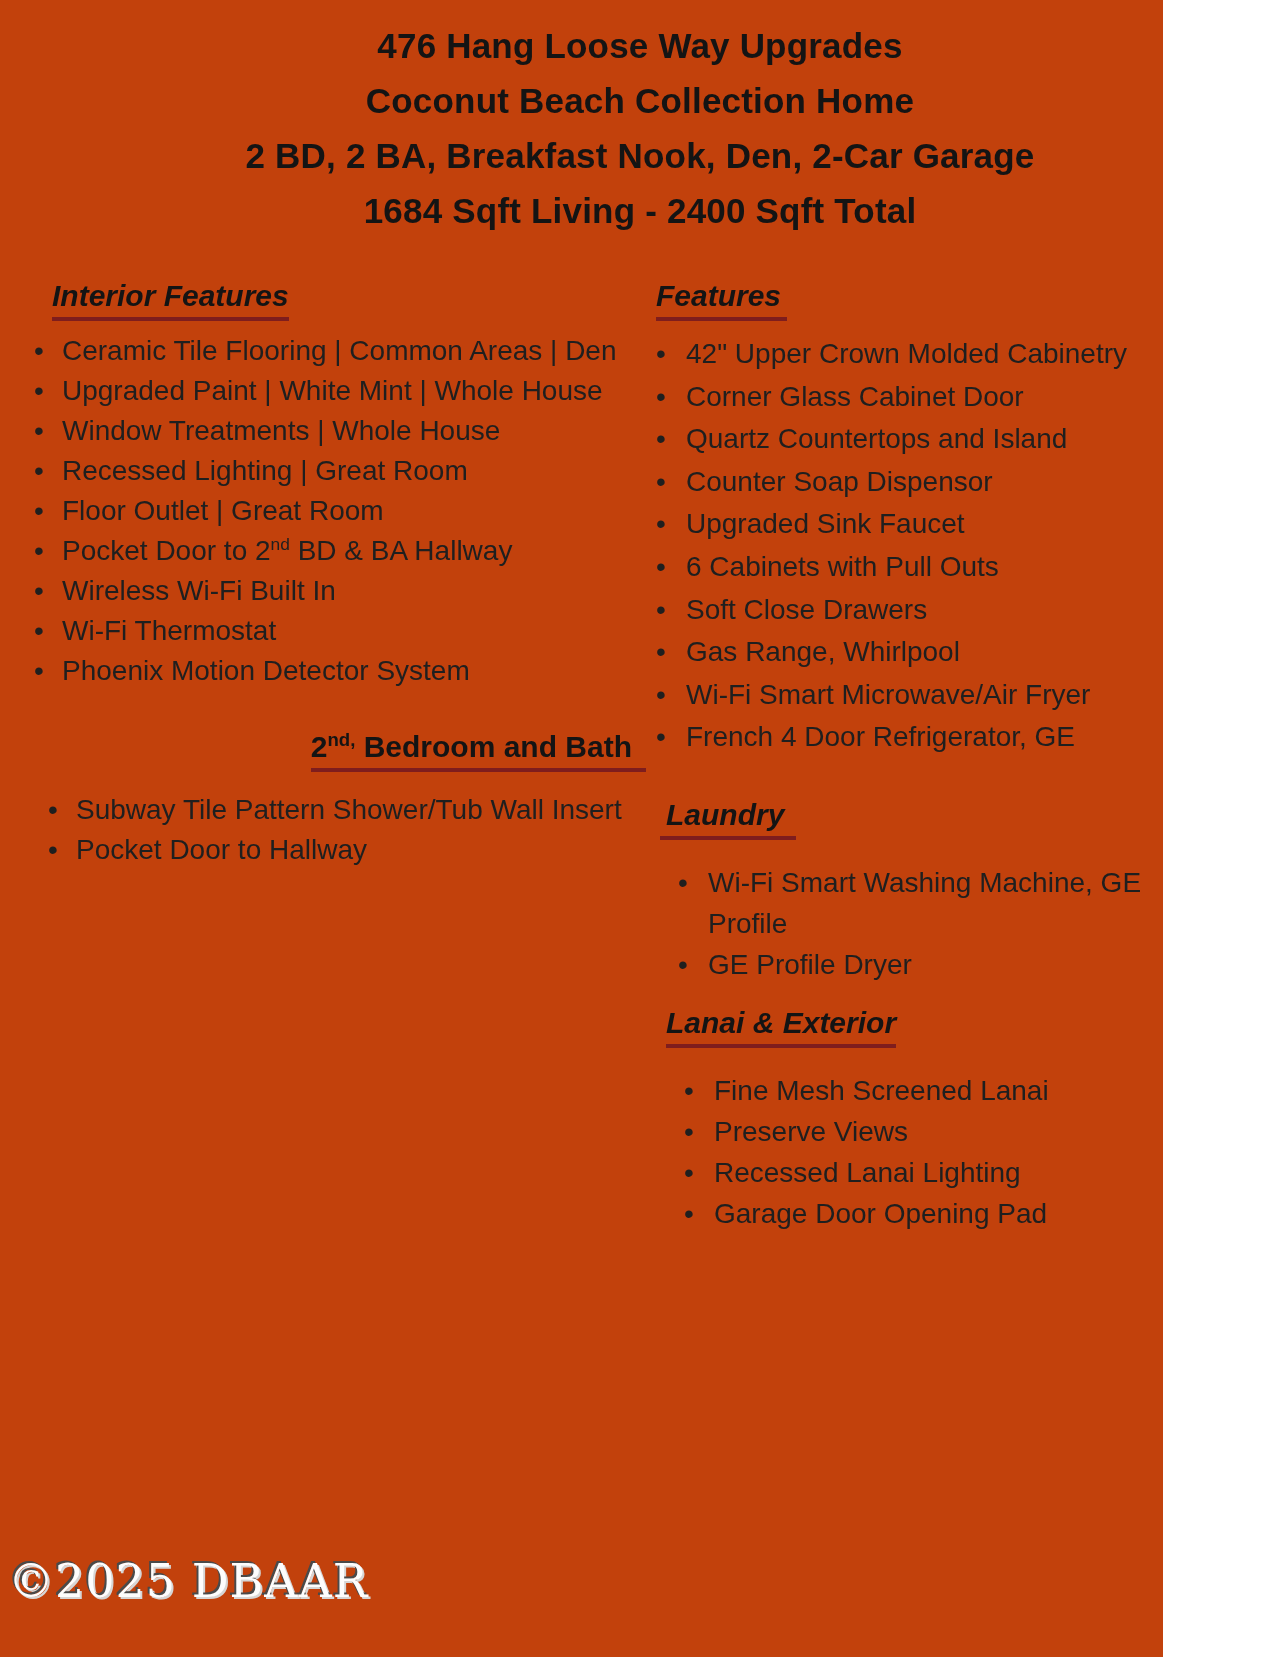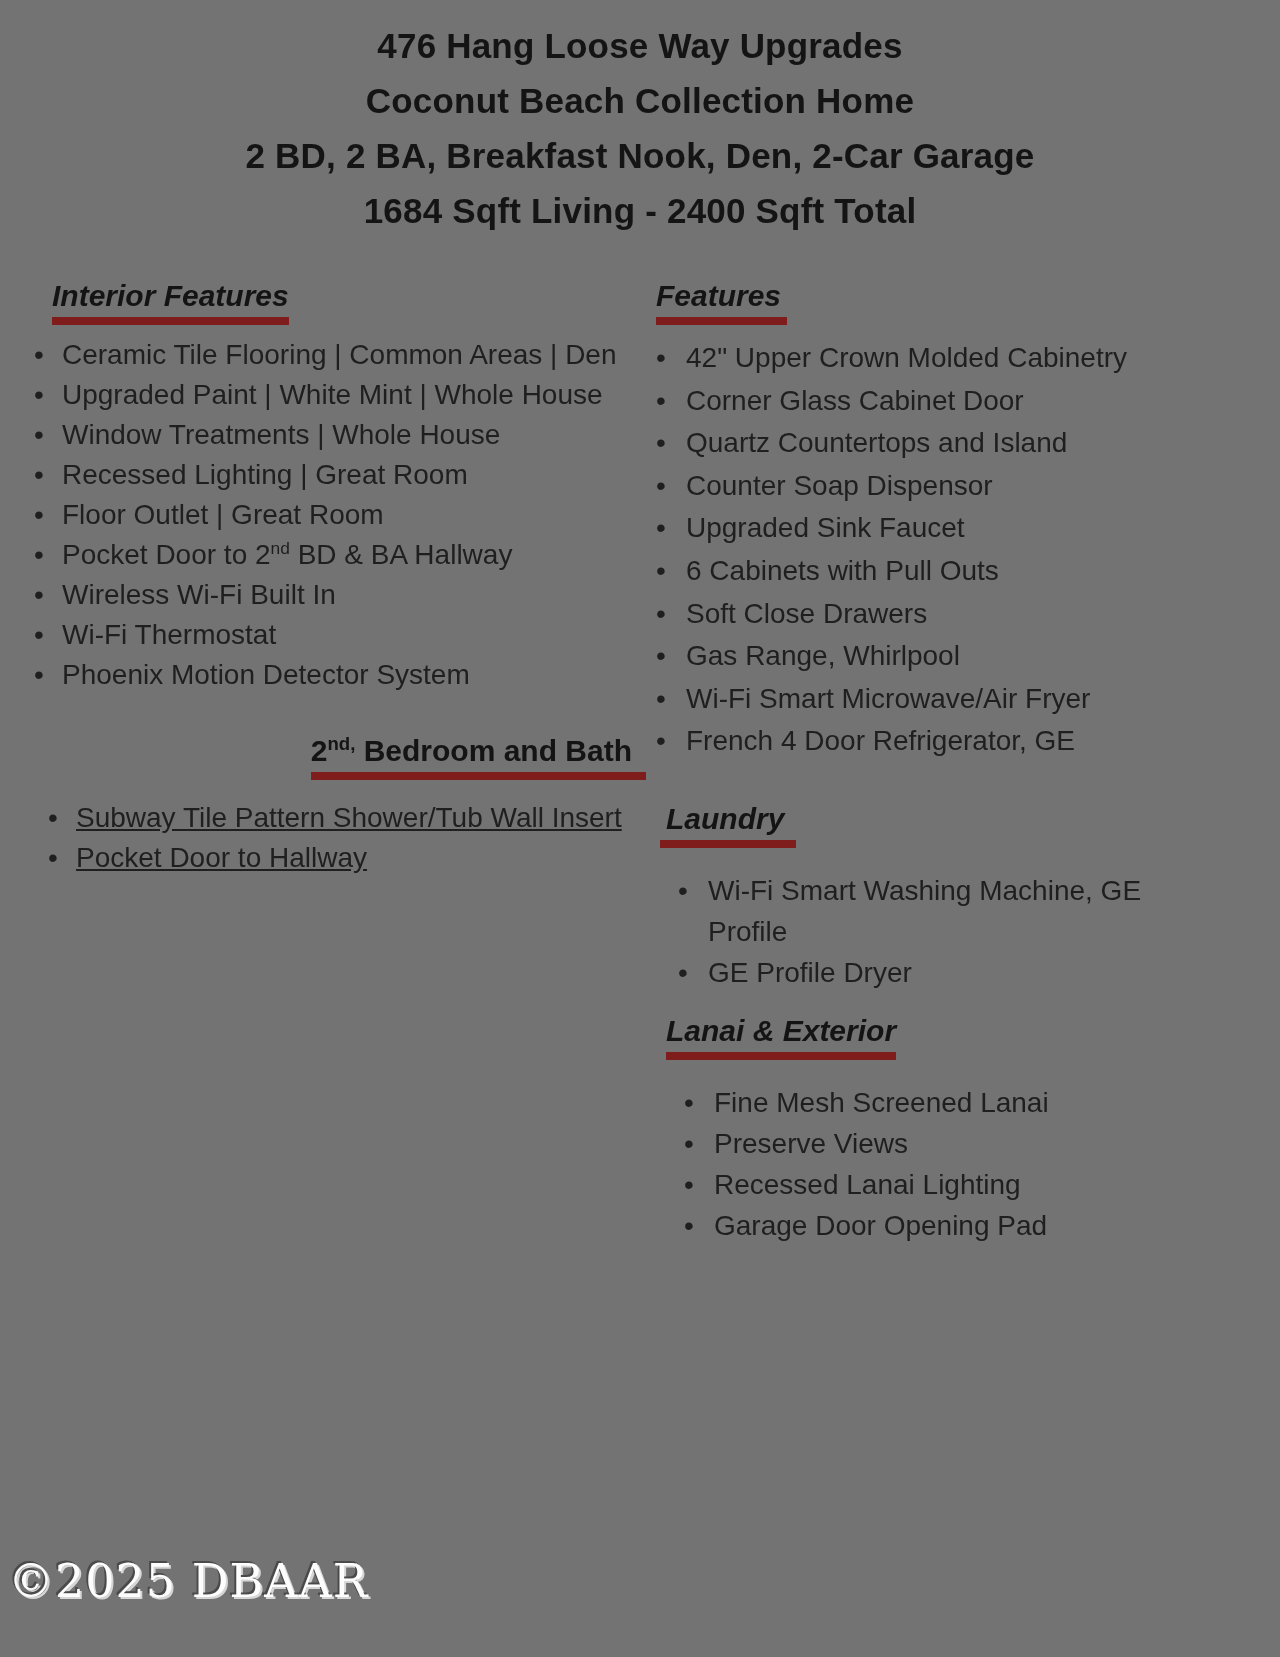--- a/index.html
+++ b/index.html
@@ -1,20 +1,20 @@
 <!DOCTYPE html>
 <html><head>
 <meta charset="utf-8">
 <style>
   html, body { margin: 0; padding: 0; background: #ffffff; }
   .page {
     position: relative;
-    width: 1280px;
+    width: 1163px;
     height: 1657px;
-    background: #737373;
+    background: #c2410c;
     overflow: hidden;
     font-family: "Liberation Sans", sans-serif;
     color: #1a1a1a;
   }
 
   
   .title {
     position: absolute;
     top: 18px;
     left: 0;
@@ -35,40 +35,40 @@
   
   h2 {
     margin: 0;
     font-size: 30px;
     line-height: 40px;
     font-weight: 700;
     color: #141414;
   }
   h2 .hdr {
     display: inline-block;
-    border-bottom: 8px solid #7f1d1d;
+    border-bottom: 4px solid #7f1d1d;
     padding-bottom: 1px;
   }
   .italic { font-style: italic; }
 
   
   ul { list-style: none; margin: 0; padding: 0; font-size: 28px; color: #1f1f1f; }
   li { position: relative; padding-left: 28px; }
   li::before { content: "\2022"; position: absolute; left: 0; }
 
   .ul-interior { margin-top: 10px; }
   .ul-interior li { line-height: 40px; }
 
   .h-primary { margin-top: 40px; }
   .ul-primary { margin-top: 22px; margin-left: 14px; }
   .ul-primary li { line-height: 40px; }
 
   .h-second { margin-top: 36px; text-align: right; }
   .h-second .hdr { padding-right: 14px; }
-  .ul-second { margin-top: 18px; margin-left: 14px; text-decoration: underline; }
+  .ul-second { margin-top: 18px; margin-left: 14px; }
   .ul-second li { line-height: 40px; }
 
   .h-kitchen { margin-left: 4px; }
   .h-kitchen .hdr { padding-right: 6px; }
   .ul-kitchen { margin-top: 12px; margin-left: 4px; }
   .ul-kitchen li { line-height: 42.6px; padding-left: 30px; }
 
   .h-laundry { margin-top: 36px; margin-left: 8px; }
   .h-laundry .hdr { padding-left: 6px; padding-right: 12px; }
   .ul-laundry { margin-top: 22px; margin-left: 26px; }

